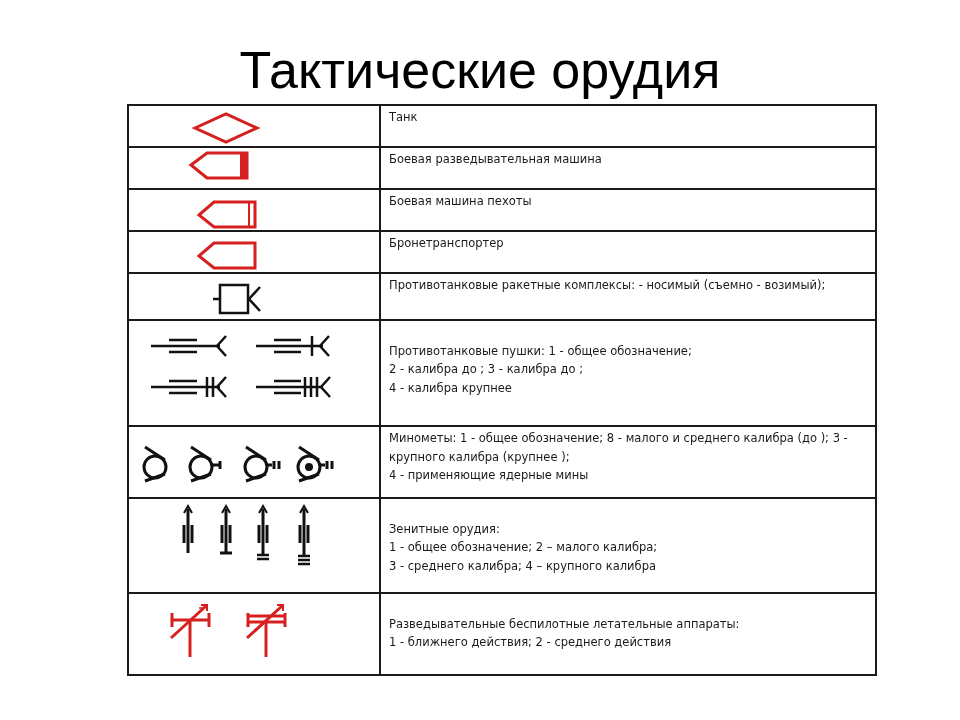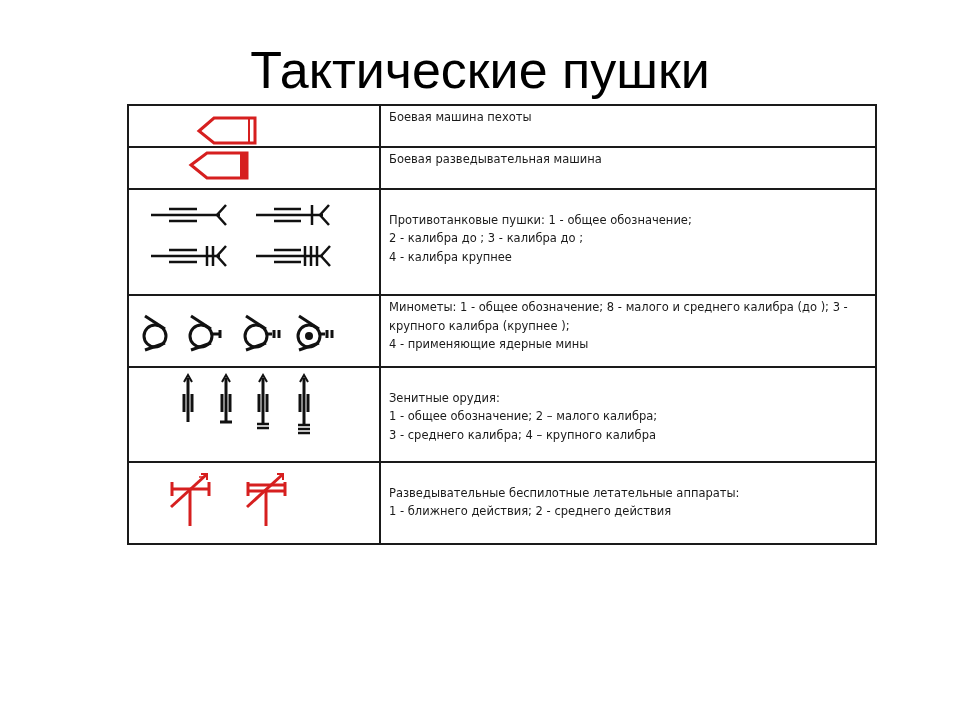--- a/index.html
+++ b/index.html
@@ -19,48 +19,74 @@
     .sym { width: 250px; position: relative; }
     .desc {
       font-family: "DejaVu Sans", sans-serif; font-size: 11.5px; line-height: 18.5px;
       color: #1a1a1a; padding: 2px 6px 0 8px !important; white-space: pre-line;
     }
     svg { display: block; }
   </style>
 </head>
 <body>
 
-<div class="title">Тактические пушки</div>
+<div class="title">Тактические орудия</div>
 
 <table class="tbl">
 
   <tbody>
+      <tr style="height:42px">
+    <td class="sym">
+      <svg width="250" height="40">
+        <polygon points="66,22 97,8 128,22 97,36" fill="none" stroke="#d61f1f" stroke-width="3"></polygon>
+      </svg>
+    </td>
+    <td class="desc">Танк</td>
+  </tr>
+
+  <tr style="height:41px">
+    <td class="sym">
+      <svg width="250" height="40">
+        <polygon points="62,17 78,5 118,5 118,30 78,30" fill="none" stroke="#d61f1f" stroke-width="3"></polygon>
+        <rect x="111" y="5" width="7" height="25" fill="#d61f1f"></rect>
+      </svg>
+    </td>
+    <td class="desc">Боевая разведывательная машина</td>
+  </tr>
 
   <tr style="height:42px">
     <td class="sym">
       <svg width="250" height="40">
         <polygon points="70,25 85,12 126,12 126,37 85,37" fill="none" stroke="#d61f1f" stroke-width="3"></polygon>
         <line x1="120" y1="12" x2="120" y2="37" stroke="#d61f1f" stroke-width="2"></line>
       </svg>
     </td>
     <td class="desc">Боевая машина пехоты</td>
   </tr>
 
   <tr style="height:41px">
     <td class="sym">
       <svg width="250" height="40">
-        <polygon points="62,17 78,5 118,5 118,30 78,30" fill="none" stroke="#d61f1f" stroke-width="3"></polygon>
-        <rect x="111" y="5" width="7" height="25" fill="#d61f1f"></rect>
-      </svg>
-    </td>
-    <td class="desc">Боевая разведывательная машина</td>
-  </tr>
-
-
-
+        <polygon points="70,24 85,11 126,11 126,36 85,36" fill="none" stroke="#d61f1f" stroke-width="3"></polygon>
+      </svg>
+    </td>
+    <td class="desc">Бронетранспортер</td>
+  </tr>
+
+
+  <tr style="height:47px">
+    <td class="sym">
+      <svg width="250" height="45">
+        <rect x="91" y="11" width="28" height="28" fill="none" stroke="#111" stroke-width="2.5"></rect>
+        <line x1="84" y1="25" x2="91" y2="25" stroke="#111" stroke-width="2.5"></line>
+        <polyline points="131,13 120,25 131,37" fill="none" stroke="#111" stroke-width="2.5"></polyline>
+      </svg>
+    </td>
+    <td class="desc">Противотанковые ракетные комплексы:  - носимый (съемно - возимый);</td>
+  </tr>
 
   <tr style="height:106px">
     <td class="sym">
       <svg width="250" height="104">
         <g stroke="#111" stroke-width="2.5" fill="none">
 
           <line x1="22" y1="25" x2="91" y2="25"></line>
           <line x1="40" y1="19" x2="68" y2="19"></line>
           <line x1="40" y1="31" x2="68" y2="31"></line>
           <polyline points="97,15 88,25 97,35"></polyline>

